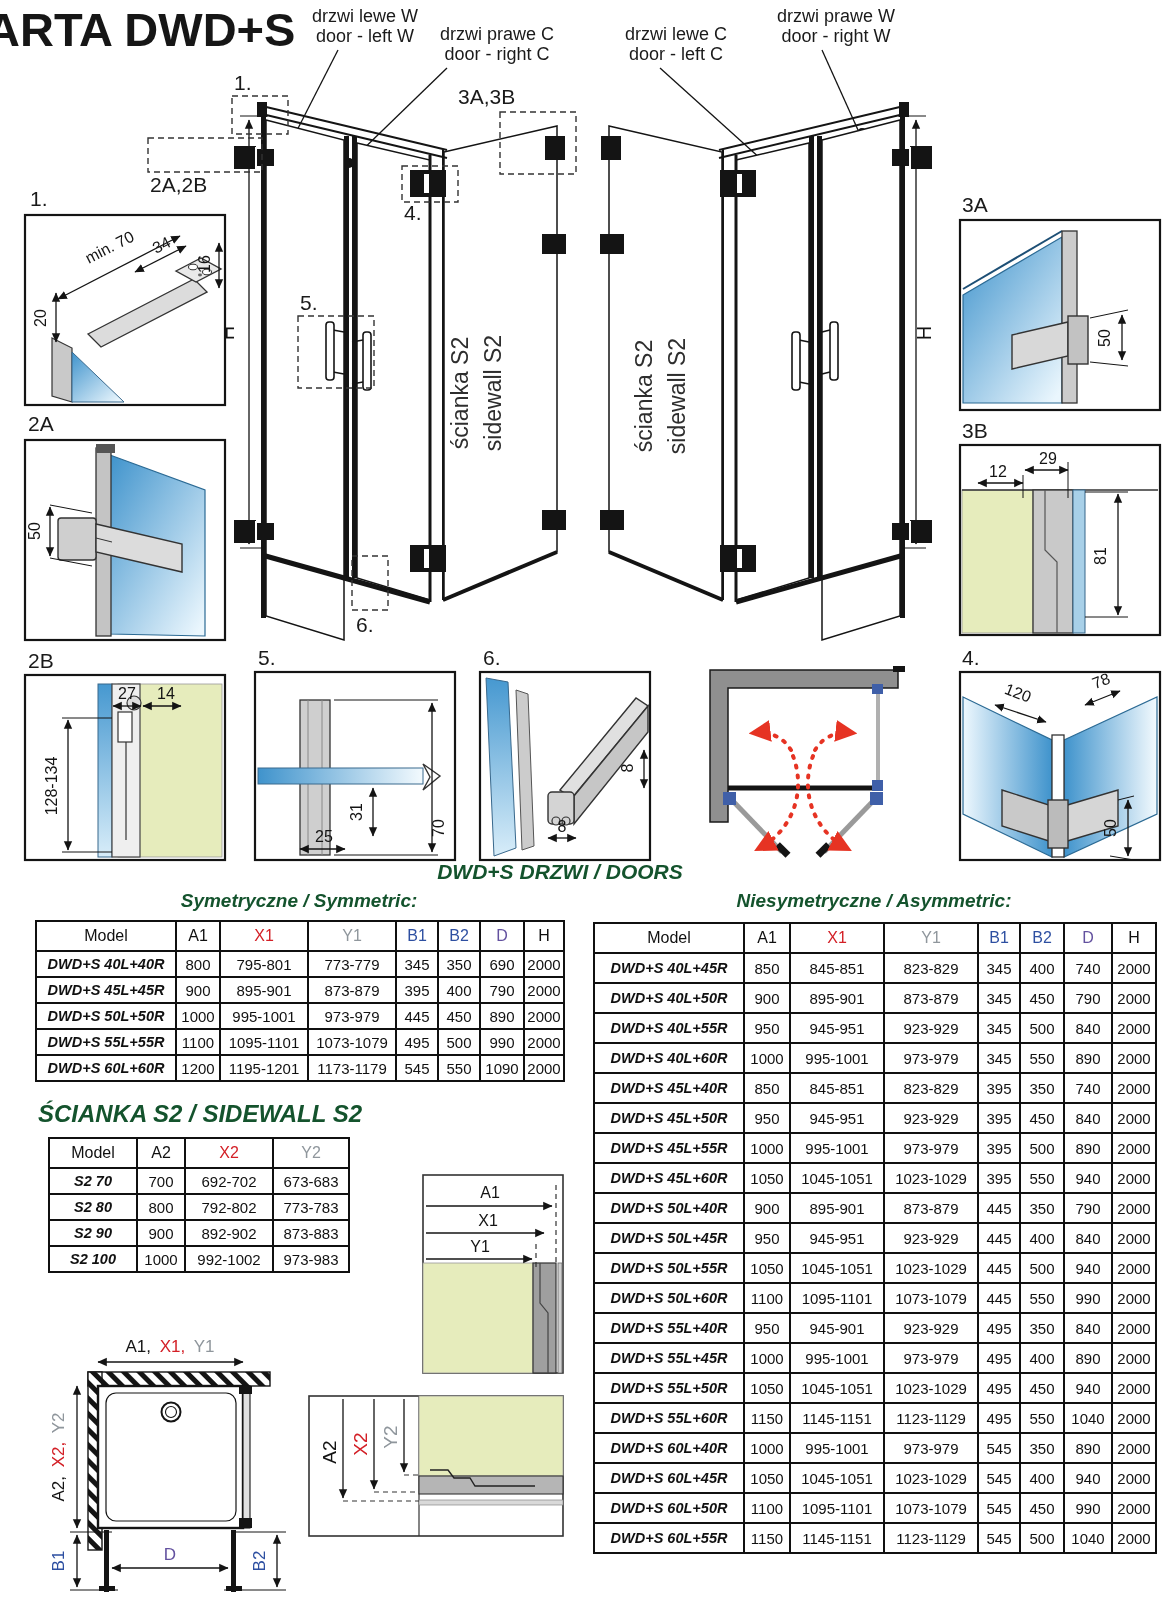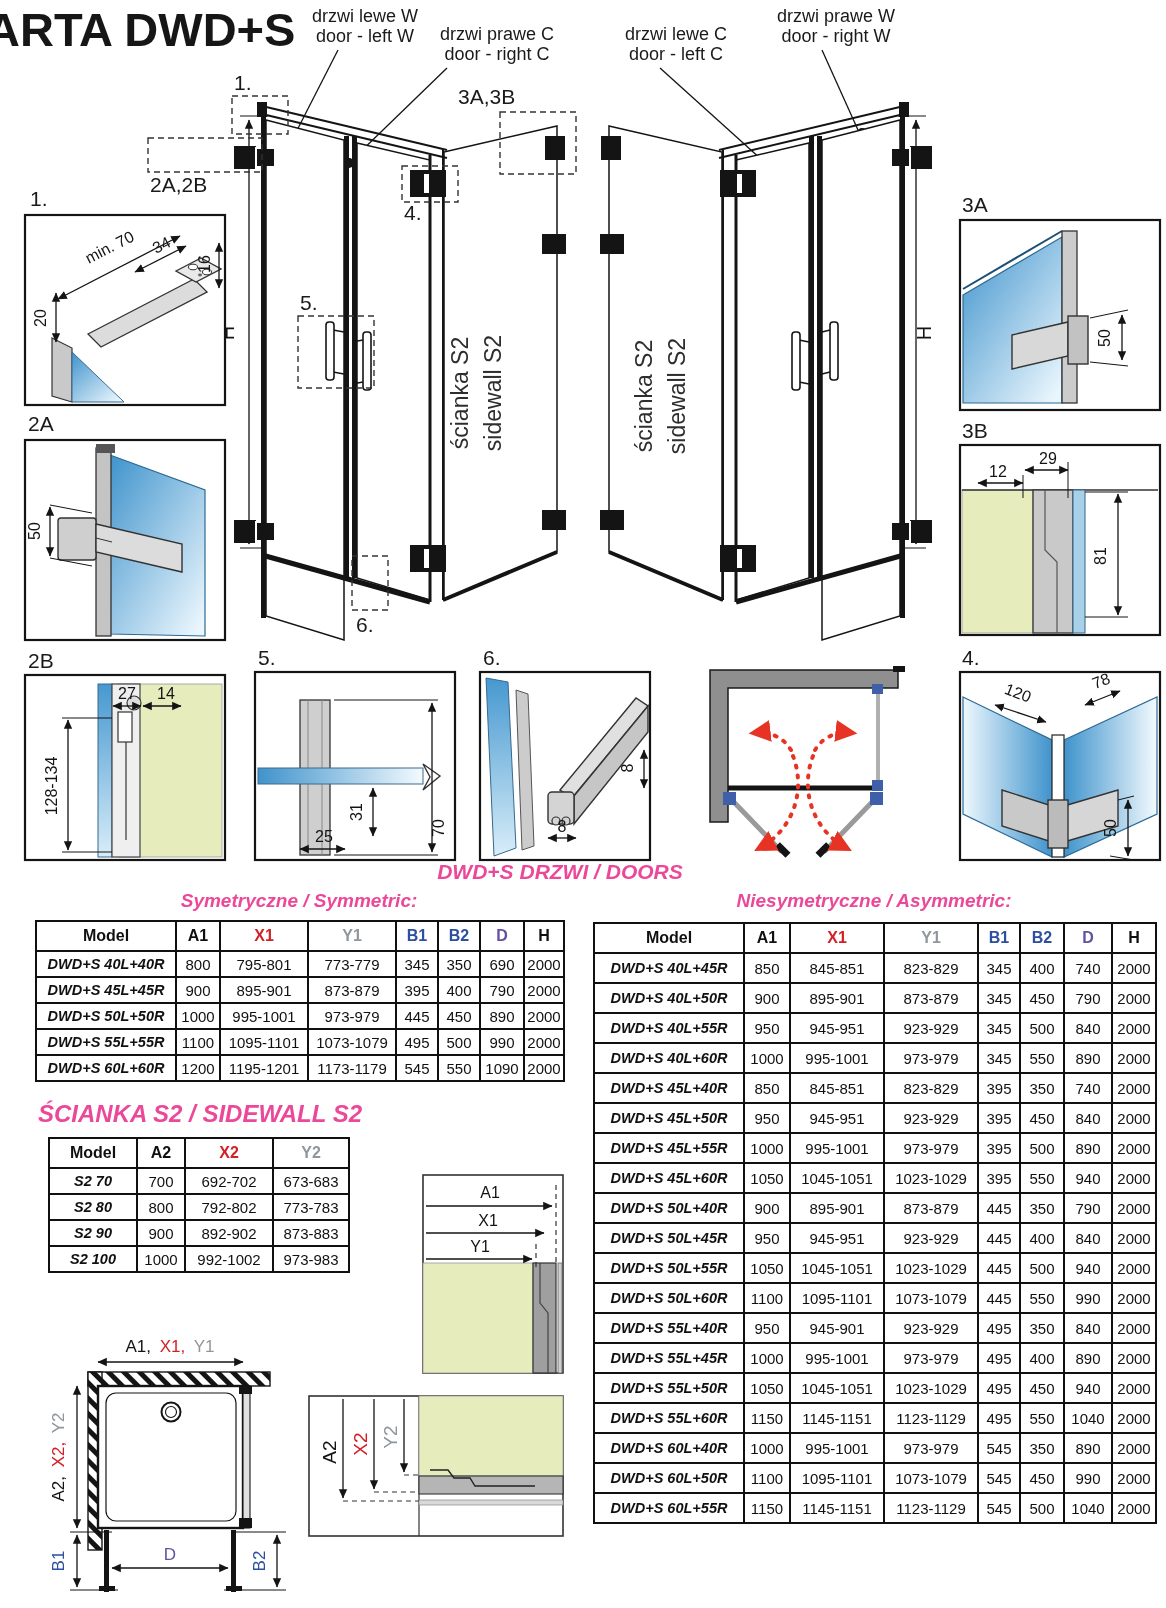--- a/index.html
+++ b/index.html
@@ -17,25 +17,25 @@
   }
   svg { position: absolute; }
   .frame { fill:#fff; stroke:#141414; stroke-width:2.2; }
   .dim  { stroke:#141414; stroke-width:1.3; fill:none; }
   .thin { stroke:#141414; stroke-width:1; fill:none; }
   .dash { stroke:#333; stroke-width:1.4; fill:none; stroke-dasharray:6 4; }
   .dtxt { font-size:16px; fill:#141414; text-anchor:middle; }
   .dlab { font-size:21px; fill:#1a1a1a; }
   .alab { font-size:18px; fill:#1a1a1a; text-anchor:middle; }
   .swtxt{ font-size:23px; fill:#2e2e2e; text-anchor:middle; }
-  .heading { position:absolute; font-weight:bold; font-style:italic; color:#ec4899; text-align:center; }
+  .heading { position:absolute; font-weight:bold; font-style:italic; color:#14532d; text-align:center; }
   
   table.spec { position:absolute; border-collapse:collapse; table-layout:fixed; background:#fff; }
   table.spec th, table.spec td { border:2px solid #101010; text-align:center; vertical-align:middle; padding:0 2px; color:#101010; overflow:hidden; }
-  table.spec th { font-size:16px; font-weight:bold; height:30px; }
+  table.spec th { font-size:16px; font-weight:normal; height:30px; }
   table.spec td { font-size:15px; font-weight:normal; }
   table.spec td.col0 { font-weight:bold; font-style:italic; font-size:14.5px; }
   table.spec th.col2 { color:#d31f26; }
   table.spec th.col3 { color:#8f969c; }
   table.spec th.col4, table.spec th.col5 { color:#2d4fa1; }
   table.spec th.col6 { color:#63519f; }
   #tbl-sym  { left:35px;  top:920px;  width:528px; }
   #tbl-side { left:48px;  top:1137px; width:300px; }
   #tbl-asym { left:593px; top:922px;  width:562px; }
   #tbl-sym td, #tbl-side td { height:26px;text-align:center; }
@@ -653,20 +653,30 @@
           <td class="col0">DWD+S 60L+40R</td>
           <td class="col1">1000</td>
           <td class="col2">995-1001</td>
           <td class="col3">973-979</td>
           <td class="col4">545</td>
           <td class="col5">350</td>
           <td class="col6">890</td>
           <td class="col7">2000</td>
         </tr>
         <tr>
+          <td class="col0">DWD+S 60L+45R</td>
+          <td class="col1">1050</td>
+          <td class="col2">1045-1051</td>
+          <td class="col3">1023-1029</td>
+          <td class="col4">545</td>
+          <td class="col5">400</td>
+          <td class="col6">940</td>
+          <td class="col7">2000</td>
+        </tr>
+        <tr>
           <td class="col0">DWD+S 60L+50R</td>
           <td class="col1">1100</td>
           <td class="col2">1095-1101</td>
           <td class="col3">1073-1079</td>
           <td class="col4">545</td>
           <td class="col5">450</td>
           <td class="col6">990</td>
           <td class="col7">2000</td>
         </tr>
         <tr>

